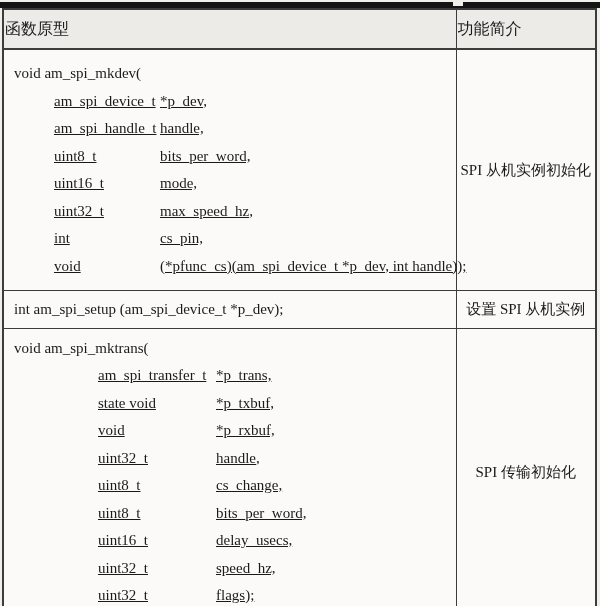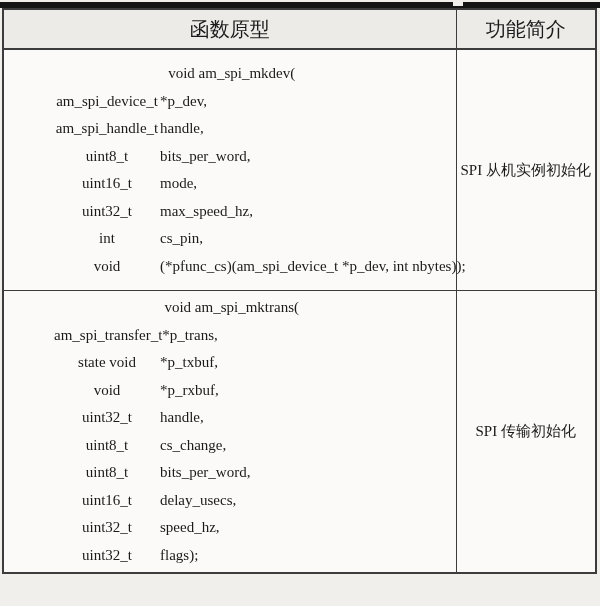--- a/index.html
+++ b/index.html
@@ -33,48 +33,48 @@
     border: 2px solid #3c3c3c;
     table-layout: fixed;
   }
   .func-table th, .func-table td {
     border: 1px solid #3c3c3c;
     margin: 0;
   }
   .func-table thead th {
     height: 36px;
     background: #edebe8;
-    font-size: 20px;
+    font-size: 16px;
     font-weight: normal;
-    text-align: center;
+    text-align: left;
     vertical-align: middle;
     border-bottom: 2px solid #3c3c3c;
   }
   td.proto {
     padding: 3px 6px 3px 10px;
     vertical-align: middle;
     font-size: 15px;
     background: #fbfaf9;
   }
   td.desc {
     text-align: center;
     vertical-align: middle;
     font-size: 15px;
     padding: 0 3px;
     background: #fbfaf9;
     margin-left: 12px;
   }
   .line {
     line-height: 27.5px;
     white-space: pre;
-    text-align: center;
   }
   .line.param {
     display: flex;
     padding-left: 40px;
+    text-decoration: underline;
   }
   .line.param .type {
     flex: 0 0 106px;
   }
   tbody tr:nth-child(1) td.proto { height: 234px; }
   tbody tr:nth-child(2) td.proto { height: 31px; }
   tbody tr:nth-child(3) td.proto { height: 280px; }
   tbody tr:nth-child(3) .line.param .type { flex: 0 0 118px; margin-left: 44px; }
 </style>
 </head>
@@ -99,23 +99,29 @@
     <tbody id="table-body">
         <tr>
           <td class="proto">
             <div class="line">void am_spi_mkdev(</div>
             <div class="line param"><span class="type">am_spi_device_t</span><span class="name">*p_dev,</span></div>
             <div class="line param"><span class="type">am_spi_handle_t</span><span class="name">handle,</span></div>
             <div class="line param"><span class="type">uint8_t</span><span class="name">bits_per_word,</span></div>
             <div class="line param"><span class="type">uint16_t</span><span class="name">mode,</span></div>
             <div class="line param"><span class="type">uint32_t</span><span class="name">max_speed_hz,</span></div>
             <div class="line param"><span class="type">int</span><span class="name">cs_pin,</span></div>
-            <div class="line param"><span class="type">void</span><span class="name">(*pfunc_cs)(am_spi_device_t *p_dev, int nbytes));</span></div>
+            <div class="line param"><span class="type">void</span><span class="name">(*pfunc_cs)(am_spi_device_t *p_dev, int handle));</span></div>
           </td>
           <td class="desc">SPI 从机实例初始化</td>
+        </tr>
+        <tr>
+          <td class="proto">
+            <div class="line">int am_spi_setup (am_spi_device_t *p_dev);</div>
+          </td>
+          <td class="desc">设置 SPI 从机实例</td>
         </tr>
         <tr>
           <td class="proto">
             <div class="line">void am_spi_mktrans(</div>
             <div class="line param"><span class="type">am_spi_transfer_t</span><span class="name">*p_trans,</span></div>
             <div class="line param"><span class="type">state void</span><span class="name">*p_txbuf,</span></div>
             <div class="line param"><span class="type">void</span><span class="name">*p_rxbuf,</span></div>
             <div class="line param"><span class="type">uint32_t</span><span class="name">handle,</span></div>
             <div class="line param"><span class="type">uint8_t</span><span class="name">cs_change,</span></div>
             <div class="line param"><span class="type">uint8_t</span><span class="name">bits_per_word,</span></div>

